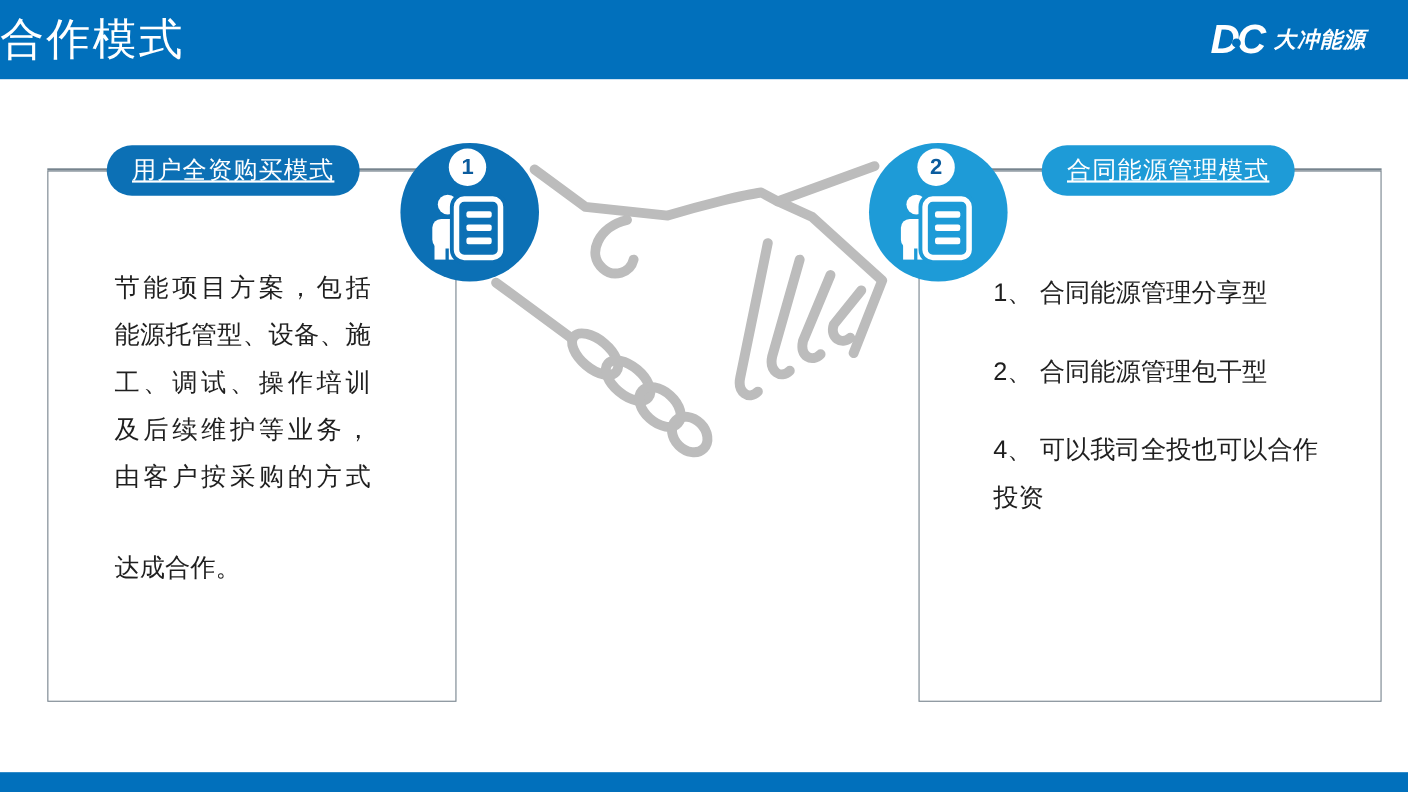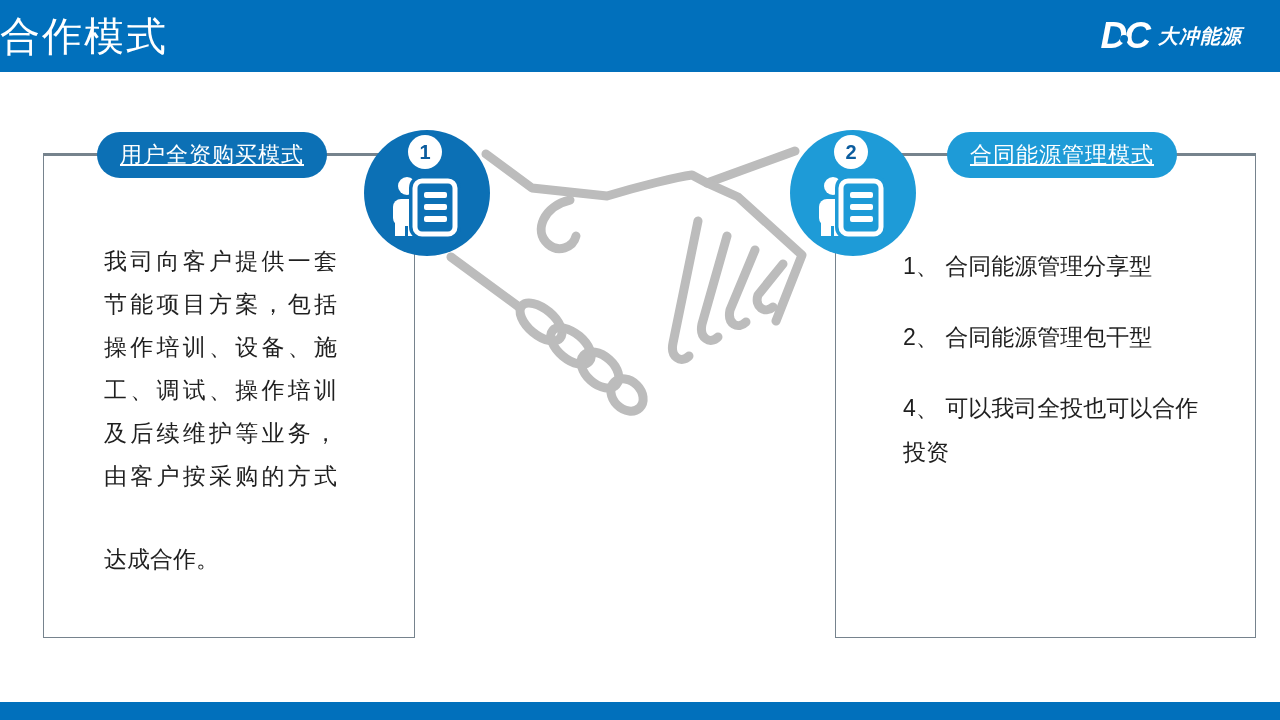--- a/index.html
+++ b/index.html
@@ -132,25 +132,24 @@
     <rect x="51" y="51" width="40" height="53" rx="7" fill="none" stroke="#fff" stroke-width="5"></rect>
     <rect x="60" y="62" width="23" height="6" rx="2" fill="#fff"></rect>
     <rect x="60" y="74" width="23" height="6" rx="2" fill="#fff"></rect>
     <rect x="60" y="86" width="23" height="6" rx="2" fill="#fff"></rect>
   </svg>
   <div class="step-badge">2</div>
 </div>
 
 <div class="left-text">
 
-    <div class="jline">我司向客户提供一套</div>
 
     <div class="jline">节能项目方案，包括</div>
 
-    <div class="jline">操作培训、设备、施</div>
+    <div class="jline">能源托管型、设备、施</div>
 
     <div class="jline">工、调试、操作培训</div>
 
     <div class="jline">及后续维护等业务，</div>
 
     <div class="jline">由客户按采购的方式</div>
 
     <div class="jline">达成合作。</div>
   </div>
 

